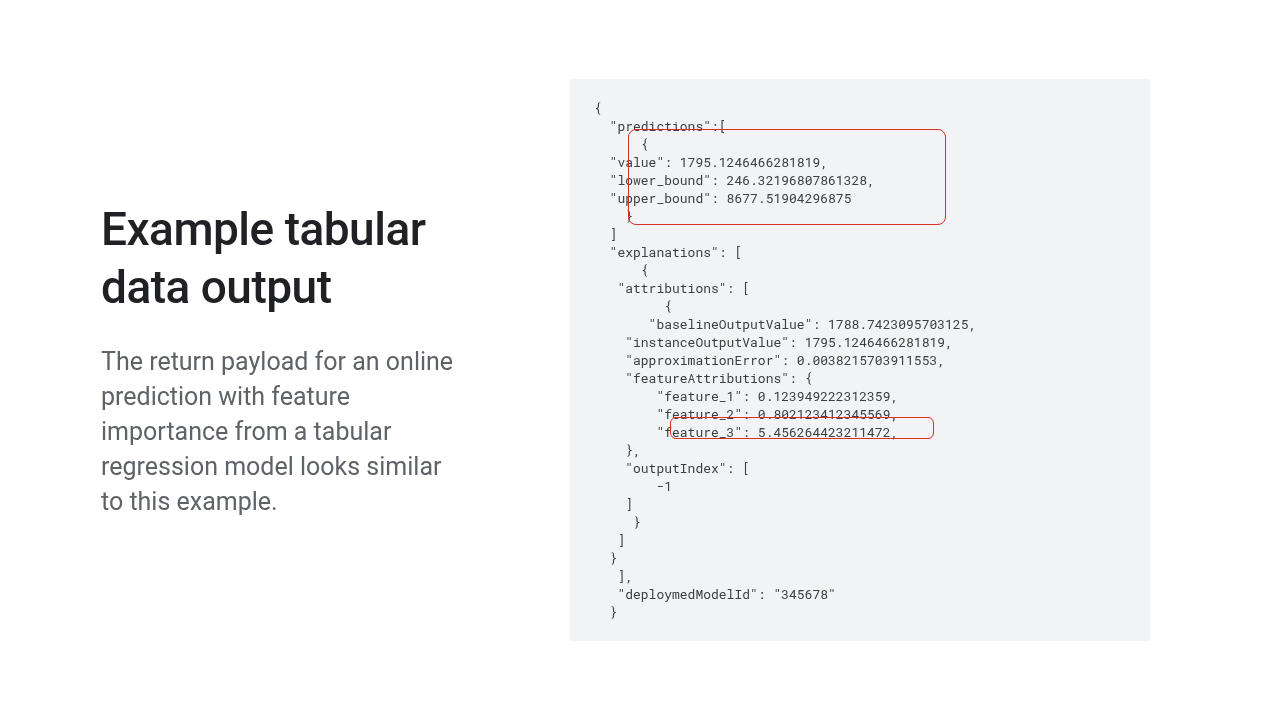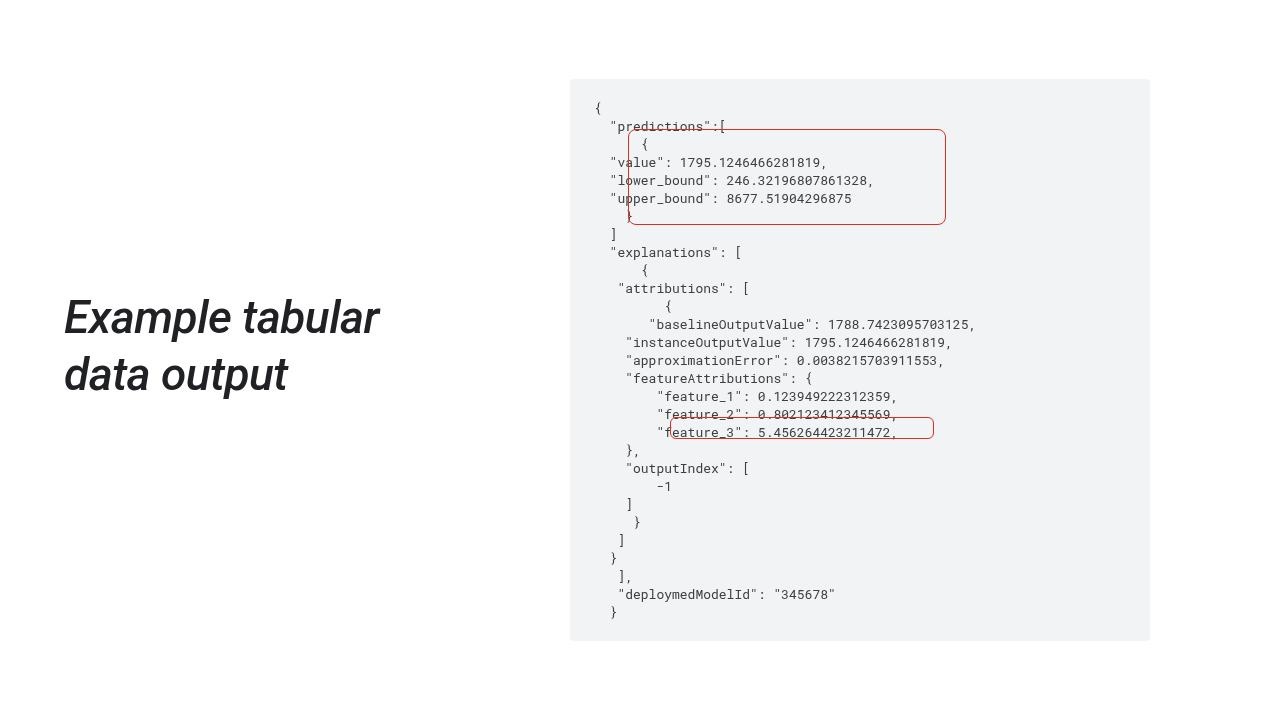--- a/index.html
+++ b/index.html
@@ -6,23 +6,22 @@
   body {
     width: 1280px;
     height: 720px;
     background: #ffffff;
     font-family: -apple-system, BlinkMacSystemFont, "Segoe UI", Roboto, Helvetica, Arial, sans-serif;
     display: flex;
     align-items: center;
   }
   .left-col {
     width: 500px;
-    padding-left: 64px;
+    padding-left: 101px;
     padding-right: 40px;
-    font-style: italic;
   }
   .heading {
     font-size: 46px;
     font-weight: 500;
     color: #202124;
     line-height: 1.25;
     margin-bottom: 28px;
     letter-spacing: -0.5px;
   }
   .body-text {
@@ -70,20 +69,21 @@
     width: 264px;
     height: 22px;
     border-radius: 6px;
   }
 </style>
 </head>
 <body>
 
 <div class="left-col">
   <h1 class="heading">Example tabular data output</h1>
+  <p class="body-text">The return payload for an online prediction with feature importance from a tabular regression model looks similar to this example.</p>
 </div>
 
 <div class="right-col">
   <div class="code-panel">
     <div class="code" id="code-lines"><span class="code-line">{</span><span class="code-line">  "predictions":[</span><span class="code-line">      {</span><span class="code-line">  "value": 1795.1246466281819,</span><span class="code-line">  "lower_bound": 246.32196807861328,</span><span class="code-line">  "upper_bound": 8677.51904296875</span><span class="code-line">    }</span><span class="code-line">  ]</span><span class="code-line">  "explanations": [</span><span class="code-line">      {</span><span class="code-line">   "attributions": [</span><span class="code-line">         {</span><span class="code-line">       "baselineOutputValue": 1788.7423095703125,</span><span class="code-line">    "instanceOutputValue": 1795.1246466281819,</span><span class="code-line">    "approximationError": 0.0038215703911553,</span><span class="code-line">    "featureAttributions": {</span><span class="code-line">        "feature_1": 0.123949222312359,</span><span class="code-line">        "feature_2": 0.802123412345569,</span><span class="code-line">        "feature_3": 5.456264423211472,</span><span class="code-line">    },</span><span class="code-line">    "outputIndex": [</span><span class="code-line">        -1</span><span class="code-line">    ]</span><span class="code-line">     }</span><span class="code-line">   ]</span><span class="code-line">  }</span><span class="code-line">   ],</span><span class="code-line">   "deploymedModelId": "345678"</span><span class="code-line">  }</span></div>
     <div class="highlight-box hb1"></div>
     <div class="highlight-box hb2"></div>
   </div>
 </div>
 

